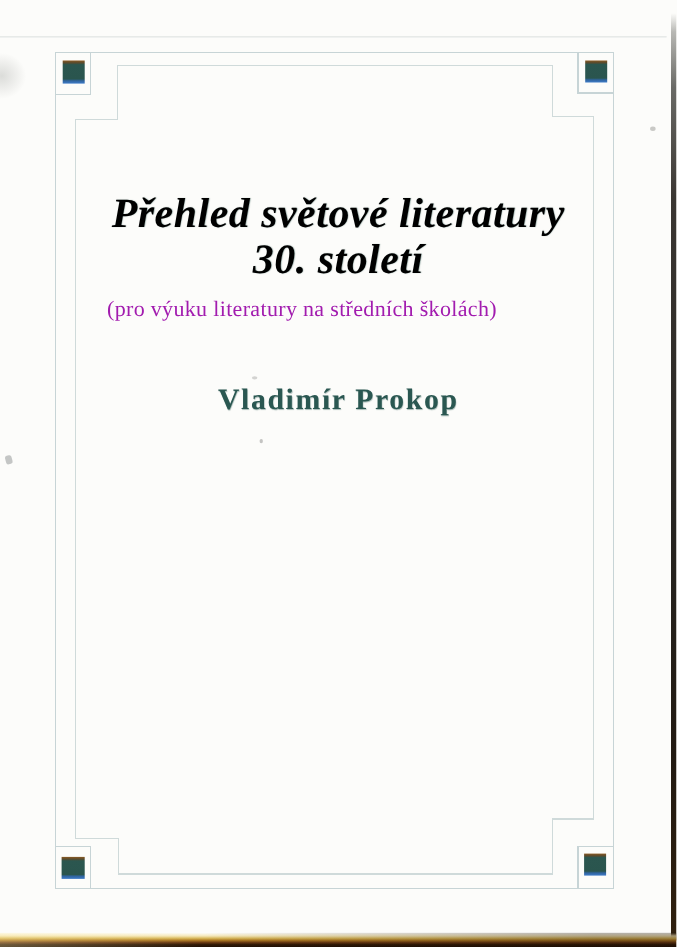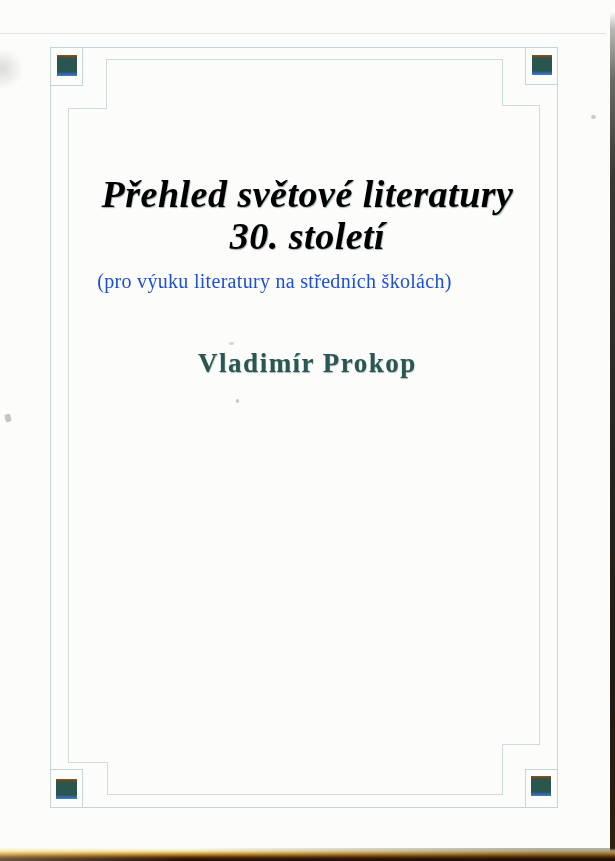--- a/index.html
+++ b/index.html
@@ -30,21 +30,21 @@
     text-shadow: 0.6px 0.6px 1px rgba(38,80,74,0.45);
     white-space: nowrap;
   }
   .title-line1 { top: 172px; }
   .title-line2 { top: 214px; }
   .subtitle {
     position: absolute; left: 0; top: 268px; width: 549px;
     text-align: center;
     font-size: 20px; line-height: 26px;
     letter-spacing: 0.3px;
-    color: #1d4ed8;
+    color: #a21caf;
     white-space: nowrap;
   }
   .author {
     position: absolute; left: 0; top: 346px; width: 615px;
     text-align: center;
     font-weight: bold;
     font-size: 27px; line-height: 34px;
     letter-spacing: 1.5px;
     color: #2a5751;
     text-shadow: 0.5px 0.5px 0.8px rgba(42,87,81,0.4);

